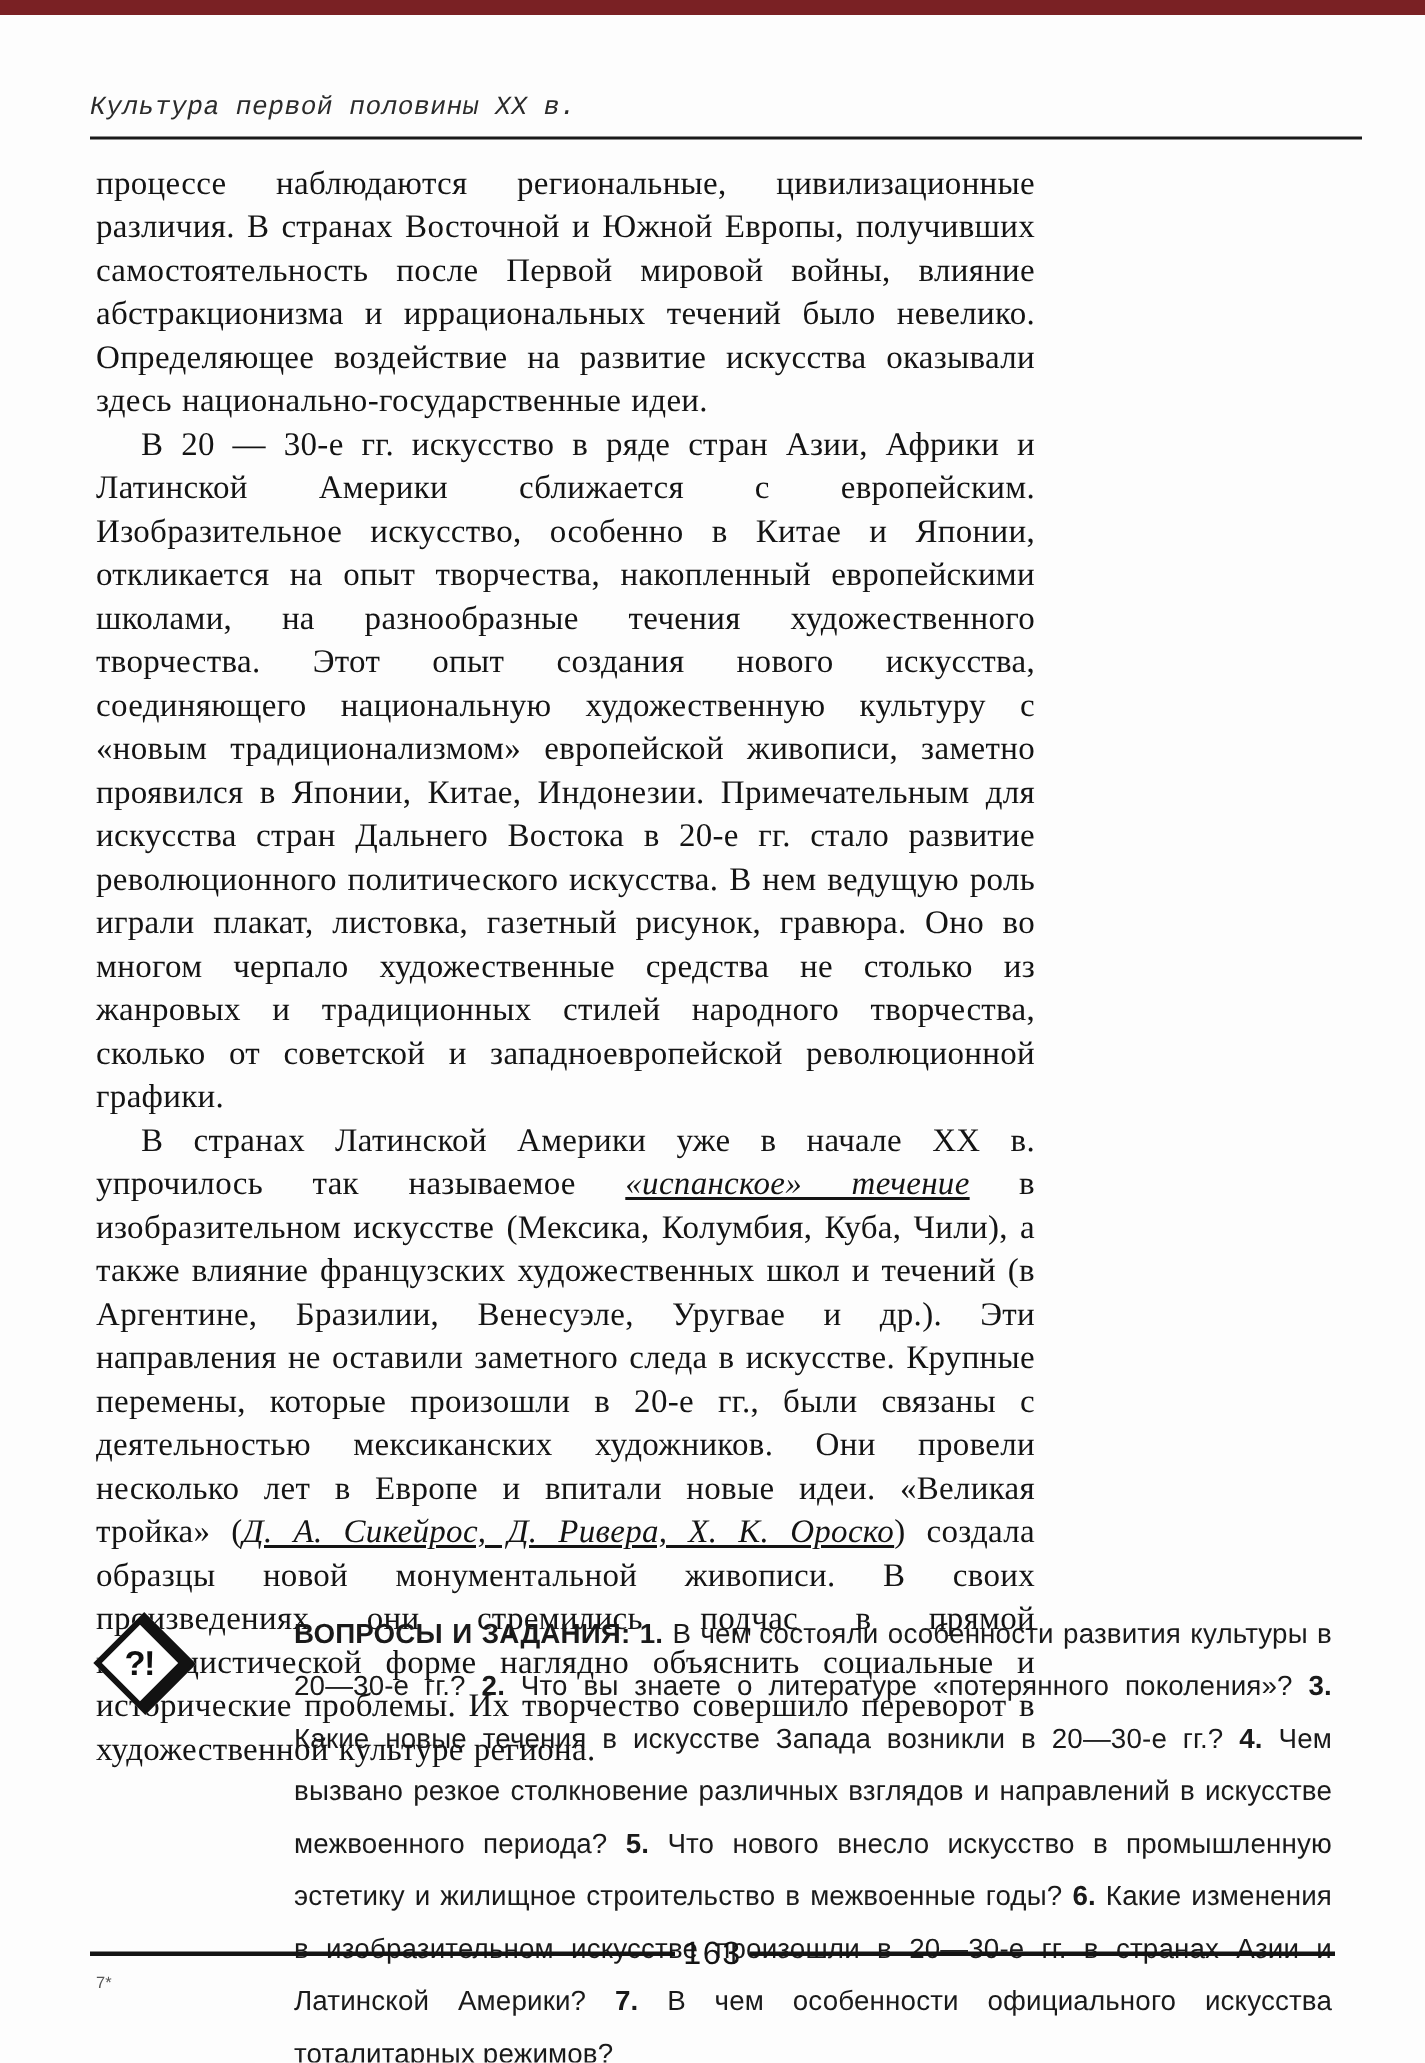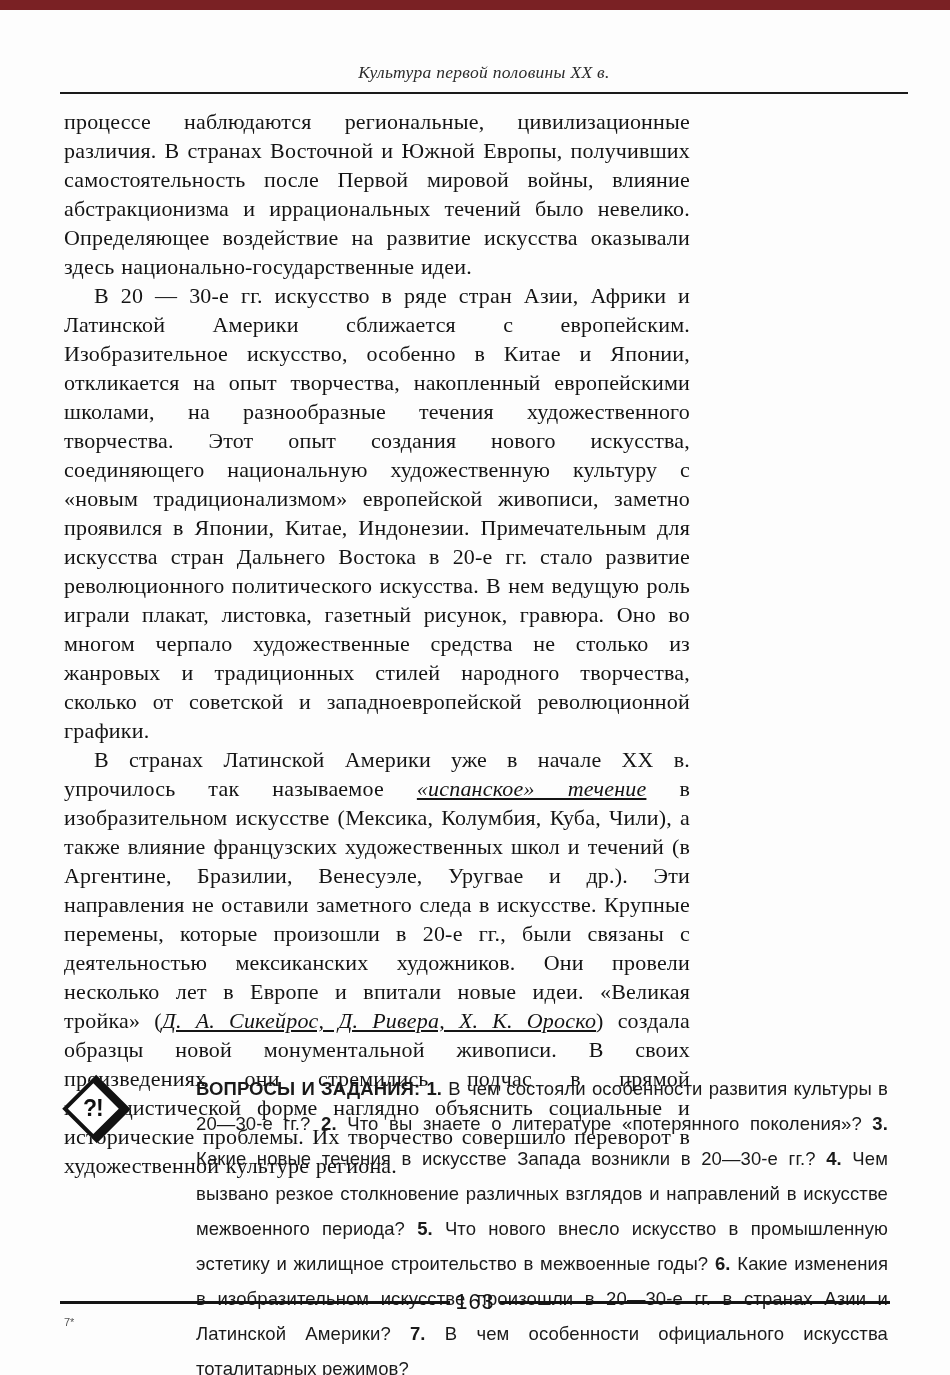--- a/index.html
+++ b/index.html
@@ -8,22 +8,22 @@
     position:relative; width:950px; height:1375px;
     background:#fdfdfd; overflow:hidden;
     font-family:"Liberation Serif", serif; color:#151515;
   }
   .top-edge-bar {
     position:absolute; top:0; left:0; width:950px; height:10px;
     background:#7a2124;
   }
   .running-head {
     position:absolute; top:62px; left:60px; width:848px;
-    text-align:center;
-    font-family:Liberation Serif, serif;
+    text-align:left;
+    font-family:Liberation Mono, monospace;
     font-style:italic; font-size:17.5px; color:#2b2b2b;
     letter-spacing:0.3px;
     padding-bottom:9px;
     border-bottom:2.5px solid #1a1a1a;
   }
   .body-text {
     position:absolute; top:107px; left:64px; width:626px;
     font-size:22px; line-height:29px;
     text-align:justify; color:#141414;
     letter-spacing:0.2px; word-spacing:1px;

